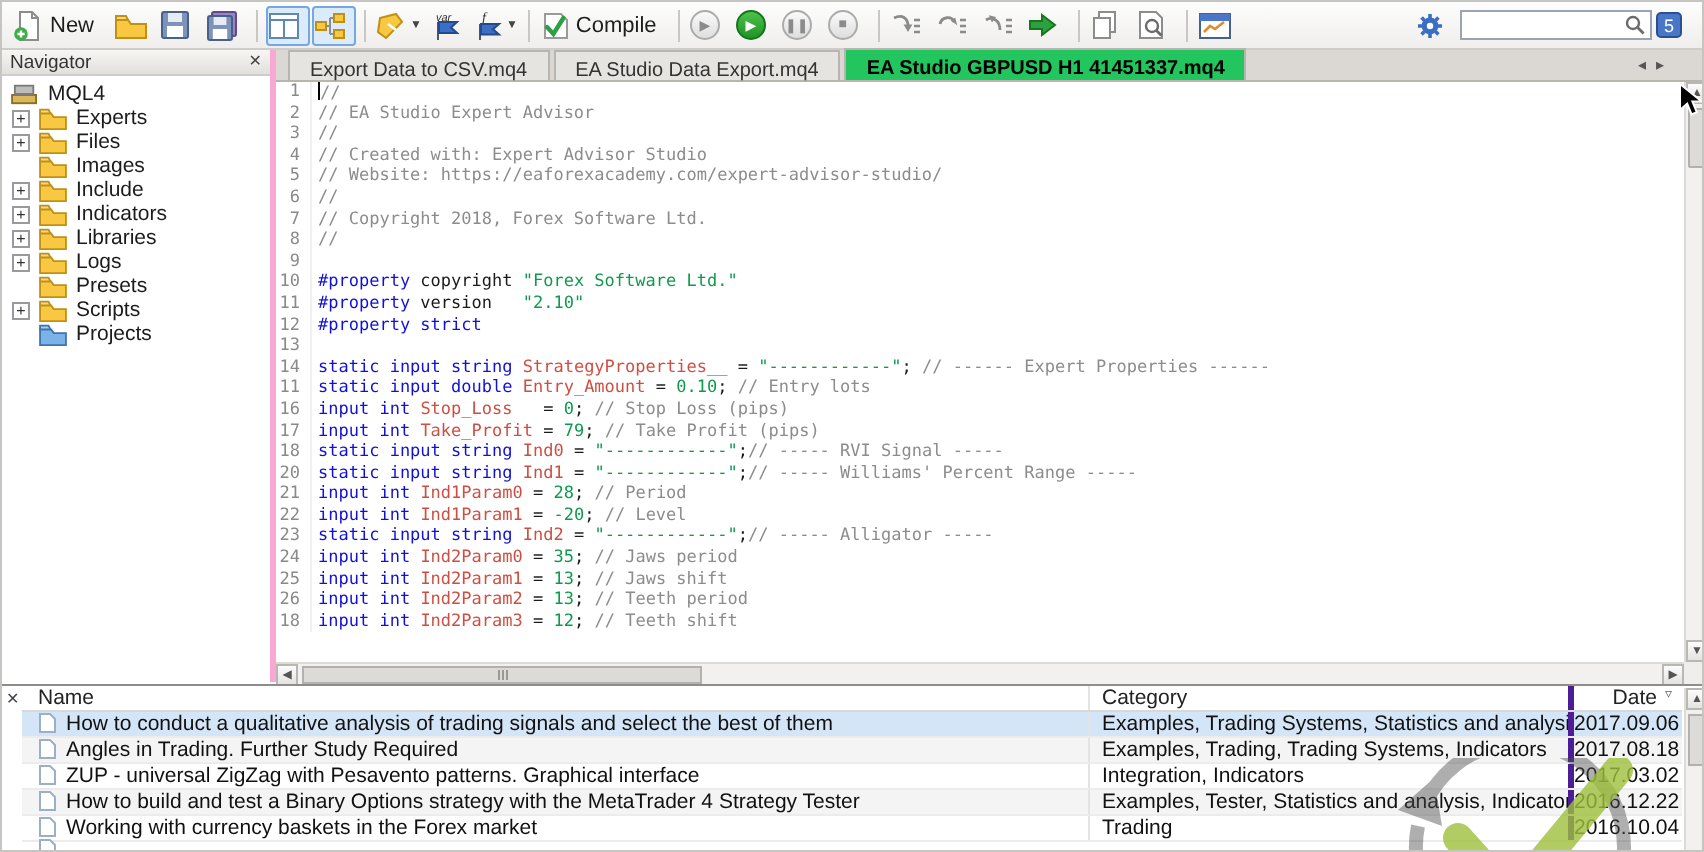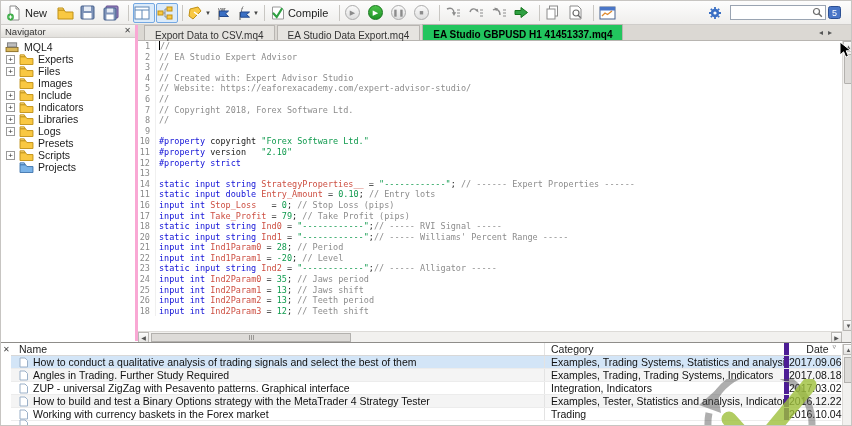--- a/index.html
+++ b/index.html
@@ -69,23 +69,23 @@
   .grip{width:1px;height:5px;background:#9a9895}
   .corner{position:absolute;left:841px;top:330px;width:11px;height:11px;background:#efeeec}
 
   
   .toolbox{position:absolute;left:0;top:341px;width:852px;height:85px;background:#fff;
     border-top:1px solid #8f8d8a;overflow:hidden}
   .tbx-close{position:absolute;left:2px;top:2px;font-size:8px;color:#444;z-index:3}
   .grid{position:absolute;left:10px;top:0;width:830px}
   .thead,.trw{display:flex;height:13px;align-items:center;font-size:10.5px;color:#111}
   .thead{border-bottom:1px solid #d8d8d8;color:#222}
-  .cname{flex:0 0 533px;display:flex;align-items:flex-end;padding-left:8px;overflow:hidden;white-space:nowrap}
+  .cname{flex:0 0 533px;display:flex;align-items:flex-start;padding-left:8px;overflow:hidden;white-space:nowrap}
   .ccat{flex:0 0 240px;border-left:1px solid #e3e3e3;padding-left:6px;overflow:hidden;white-space:nowrap}
-  .cdate{flex:0 0 56px;border-left:5px solid #4c1d95;display:flex;justify-content:flex-end;padding-right:4px;white-space:nowrap}
+  .cdate{flex:0 0 56px;border-left:3px solid #4c1d95;display:flex;justify-content:flex-end;padding-right:4px;white-space:nowrap}
   .trw{border-bottom:1px solid #ececec}
   .trw.alt{background:#f4f4f4}
   .trw.sel{background:#d3e5f7}
   .docico{margin-right:5px;flex:0 0 9px}
   .sortico{font-size:7px;color:#666;margin-left:4px}
   .tbx-vscroll{position:absolute;right:0;top:1px;width:11px;height:84px;background:#f2f1ef;border-left:1px solid #dddbd8}
   .tbx-thumb{position:absolute;left:1px;top:13px;width:9px;height:26px;background:#dddbd8;border:1px solid #b3b1ae}
 
   
   .watermark{position:absolute;left:660px;top:36px;pointer-events:none}

